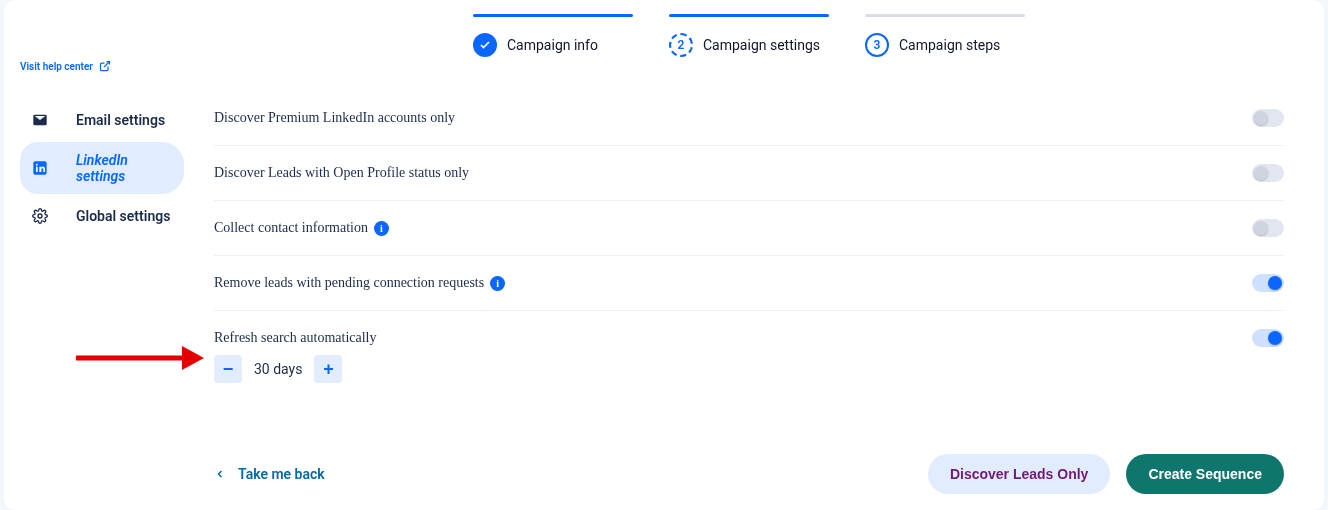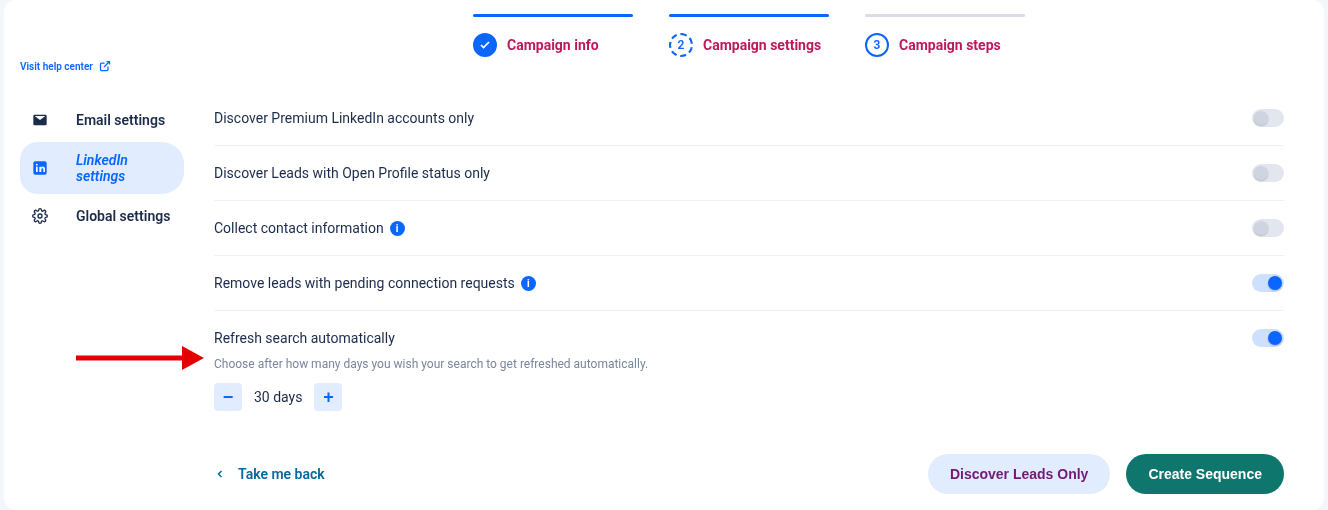--- a/index.html
+++ b/index.html
@@ -91,38 +91,39 @@
     color: #0a66ff;
     background: #fff;
   }
   .step-circle.done {
     background: #0a66ff; color: #fff; border-color: #0a66ff;
   }
   .step-circle.active {
     border-style: dashed;
   }
   .step-circle svg { width: 12px; height: 12px; }
-  .step-label { font-size: 14px; font-weight: 700; color: #be185d; }
+  .step-label { font-size: 14px; font-weight: 400; color: #0f172a; }
 
   
   .settings { }
   .srow {
     display: flex;
     align-items: center;
     justify-content: space-between;
     border-bottom: 1px solid #edf0f5;
     padding: 18px 0;
   }
   .srow:last-of-type { border-bottom: none; }
   .srow .label {
     font-size: 14px;
     color: #1b2b4b;
     display: flex;
     align-items: center;
     gap: 6px;
+    font-family: Liberation Serif, serif;
   }
   .info-icon {
     display: inline-flex;
     width: 15px; height: 15px; border-radius: 50%;
     background: #0a66ff; color: #fff;
     align-items: center; justify-content: center;
     font-size: 10px; font-weight: 700;
     font-style: normal;
   }
   .toggle {
@@ -322,21 +323,20 @@
       <div class="srow" style="border-bottom:none; padding-bottom:8px;">
         <div class="label">
           <span>Refresh search automatically</span>
         </div>
         <div class="toggle on">
             <div class="knob"></div>
           </div>
       </div>
 
       <div>
-        <div class="sublabel">Choose after how many days you wish your search to get refreshed automatically.</div>
         <div class="stepper-input">
           <button class="sq-btn">−</button>
           <span class="days-val">30 days</span>
           <button class="sq-btn">+</button>
         </div>
       </div>
 
     </div>
 
     <div class="footer">

